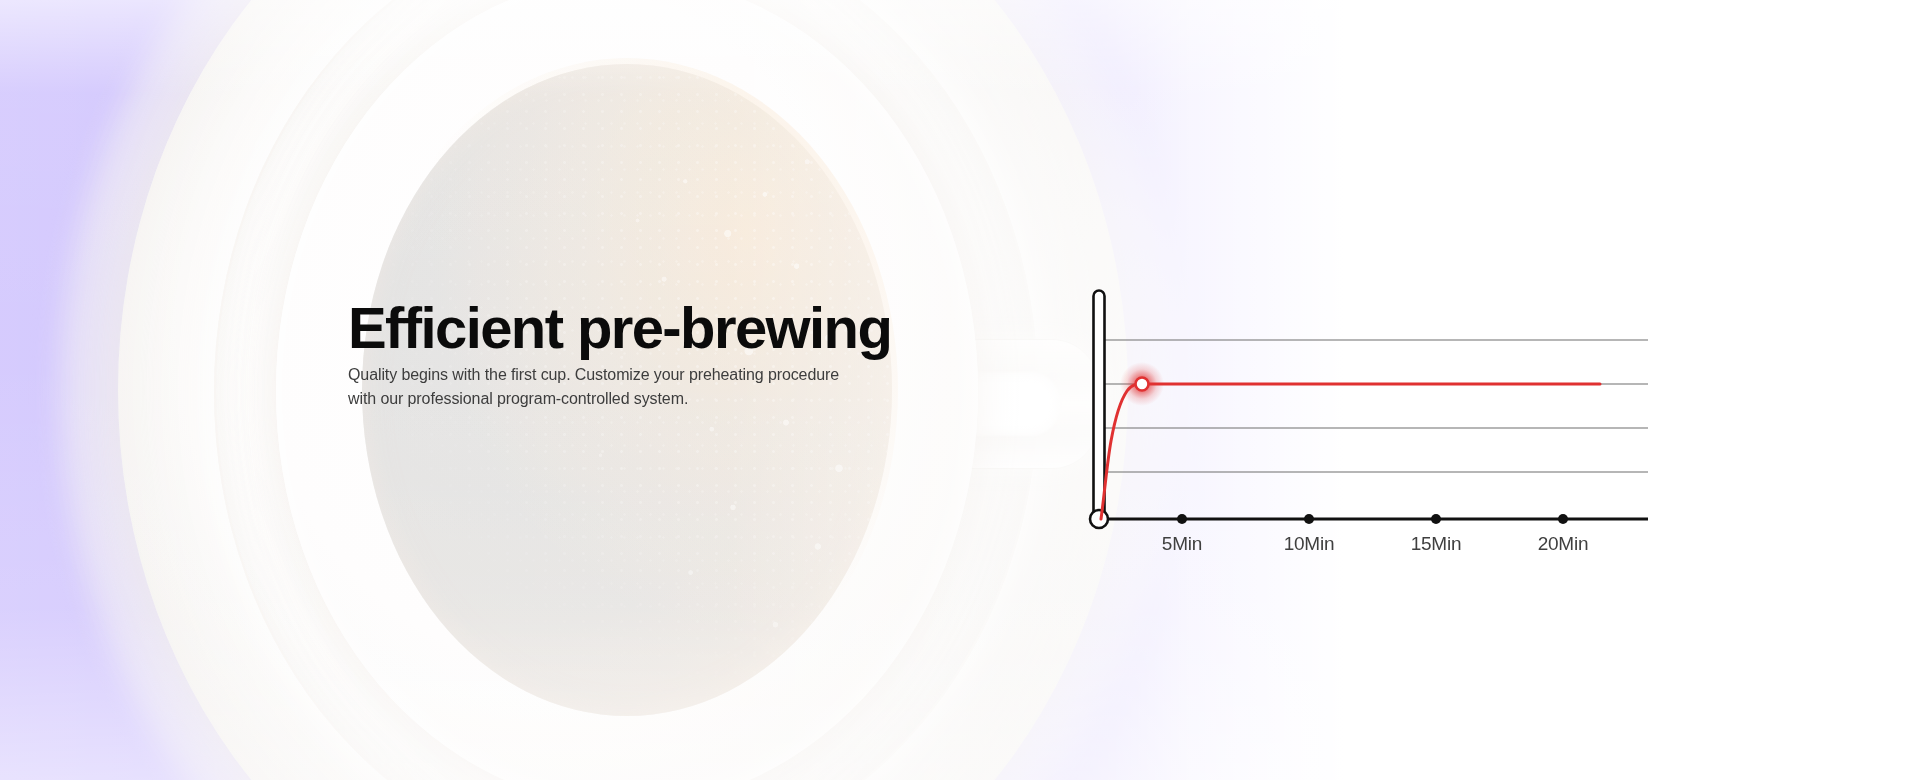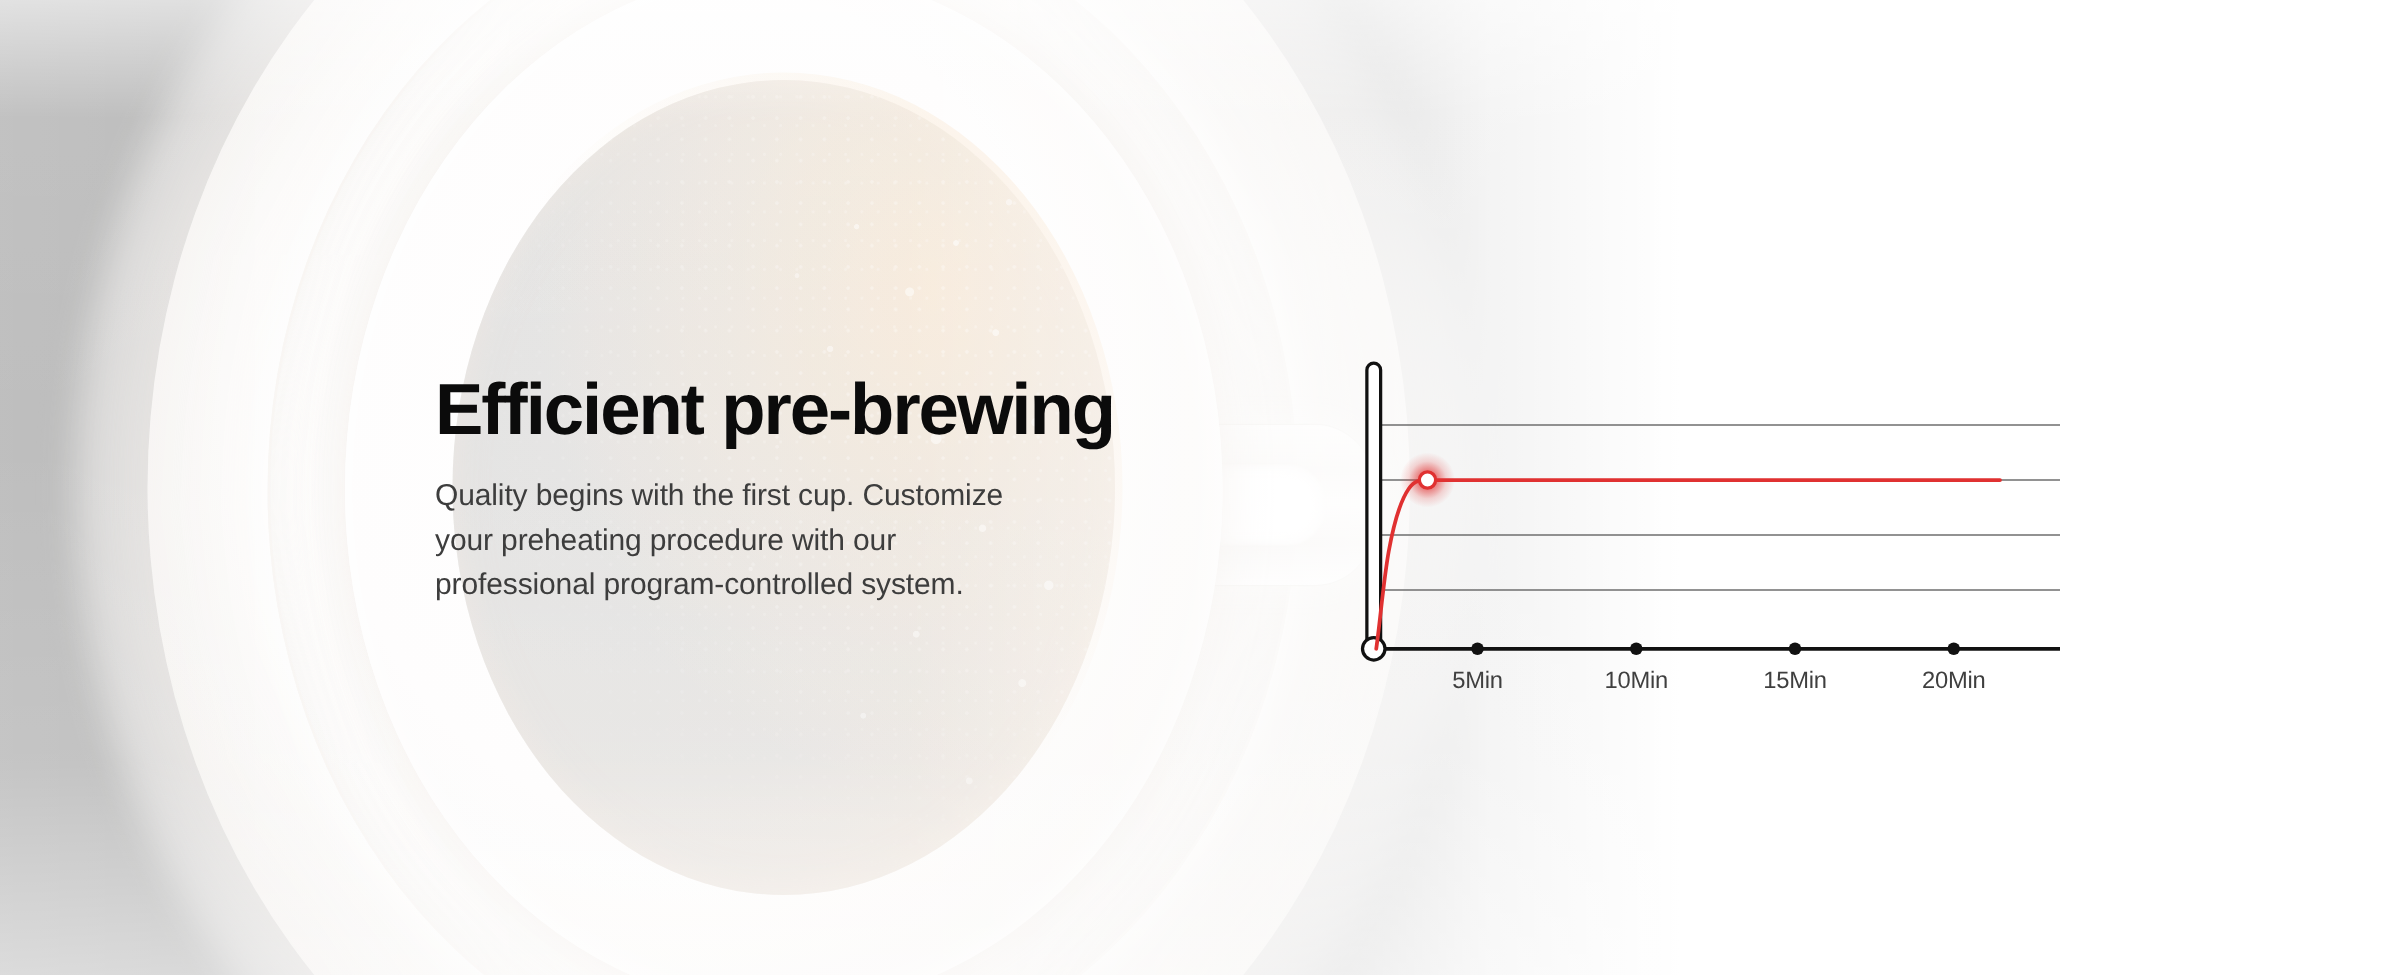--- a/index.html
+++ b/index.html
@@ -10,21 +10,21 @@
     height:780px;
     overflow:hidden;
     background:#ffffff;
     font-family:"Liberation Sans","DejaVu Sans",sans-serif;
   }
 
   #stage {
     position:relative;
     width:1920px;
     height:780px;
-    background:#a3a3a3;
+    background:#c4b5fd;
     overflow:hidden;
   }
 
   
   .photo {
     position:absolute;
     inset:0;
     overflow:hidden;
   }
 
@@ -231,22 +231,22 @@
   }
   .headline {
     font-size:58px;
     font-weight:700;
     letter-spacing:-1.6px;
     line-height:1.02;
     color:#0b0b0b;
     white-space:nowrap;
   }
   .subcopy {
-    margin-top:22px;
-    font-size:24px;
+    margin-top:6px;
+    font-size:16px;
     line-height:1.48;
     letter-spacing:-0.1px;
     color:#3d3d3d;
     max-width:500px;
   }
 
   
   .chart-wrap {
     position:absolute;
     left:1070px;

